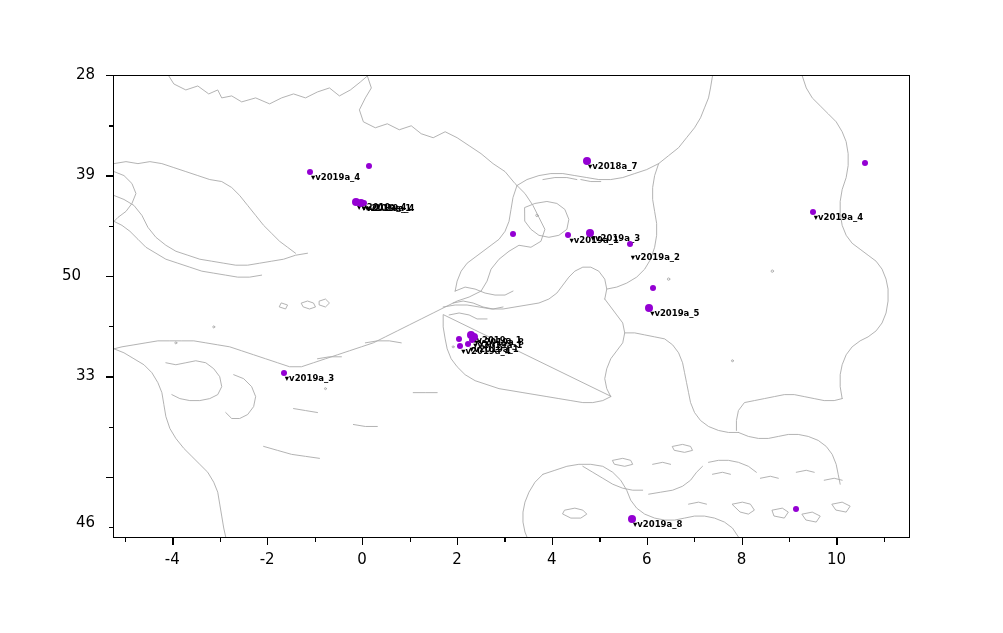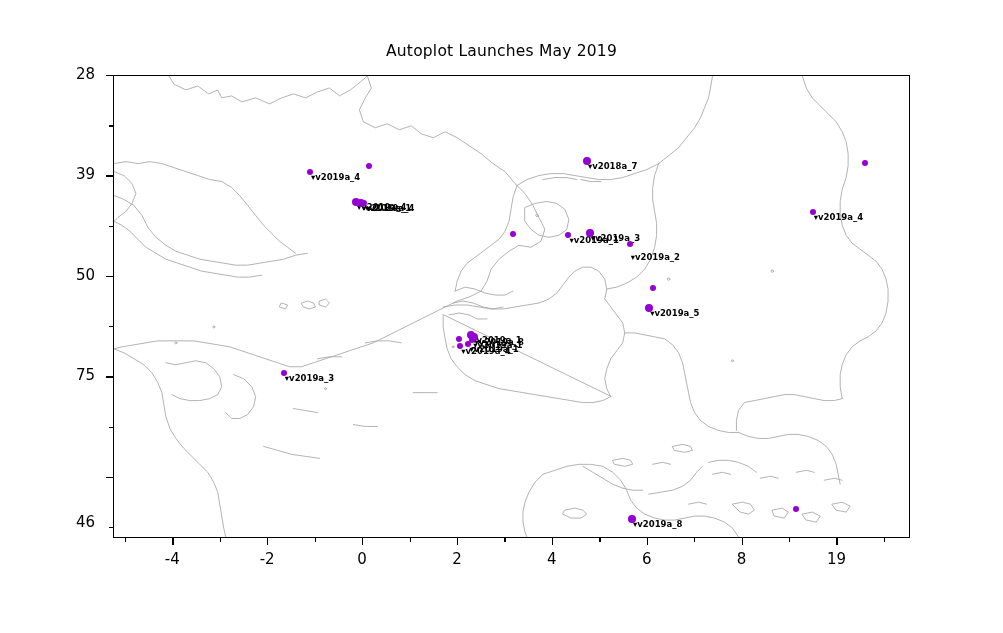--- a/index.html
+++ b/index.html
@@ -99,21 +99,20 @@
     text-align: right;
     width: 60px;
     margin-top: -10px;
   }
 </style>
 </head>
 <body>
 
 <div id="root">
 
-  <div id="chart-title">Autoplot Launches May 2019</div>
 
   <div id="plot-area">
 
     <svg id="map-layer" viewBox="0 0 797 463" preserveAspectRatio="none">
       <g fill="none" stroke="#aaaaaa" stroke-width="0.9" stroke-linejoin="round" stroke-linecap="round">
 
         <path d="M55,0 L60,8 L72,14 L84,10 L95,18 L104,14 L108,22 L118,20 L128,26
                  L142,22 L156,28 L168,22 L180,18 L192,22 L204,16 L216,12 L226,20
                  L237,14 L247,6 L254,0"></path>
         <path d="M254,0 L258,12 L252,22 L246,34 L250,46 L262,52 L274,48 L286,54
@@ -288,36 +287,36 @@
       <div class="xtick-label" style="left: 362.062px; top: 550px;">0</div>
       <div class="tick xtick-major" style="left: 456.943px; top: 538px;"></div>
       <div class="xtick-label" style="left: 456.943px; top: 550px;">2</div>
       <div class="tick xtick-major" style="left: 551.824px; top: 538px;"></div>
       <div class="xtick-label" style="left: 551.824px; top: 550px;">4</div>
       <div class="tick xtick-major" style="left: 646.705px; top: 538px;"></div>
       <div class="xtick-label" style="left: 646.705px; top: 550px;">6</div>
       <div class="tick xtick-major" style="left: 741.586px; top: 538px;"></div>
       <div class="xtick-label" style="left: 741.586px; top: 550px;">8</div>
       <div class="tick xtick-major" style="left: 836.467px; top: 538px;"></div>
-      <div class="xtick-label" style="left: 836.467px; top: 550px;">19</div>
+      <div class="xtick-label" style="left: 836.467px; top: 550px;">10</div>
       <div class="tick xtick-minor" style="left: 124.86px; top: 538px;"></div>
       <div class="tick xtick-minor" style="left: 219.741px; top: 538px;"></div>
       <div class="tick xtick-minor" style="left: 314.622px; top: 538px;"></div>
       <div class="tick xtick-minor" style="left: 409.503px; top: 538px;"></div>
       <div class="tick xtick-minor" style="left: 504.384px; top: 538px;"></div>
       <div class="tick xtick-minor" style="left: 599.265px; top: 538px;"></div>
       <div class="tick xtick-minor" style="left: 694.146px; top: 538px;"></div>
       <div class="tick xtick-minor" style="left: 789.027px; top: 538px;"></div>
       <div class="tick xtick-minor" style="left: 883.908px; top: 538px;"></div>
       <div class="tick ytick-major" style="left: 106px; top: 476.735px;"></div>
       <div class="ytick-label" style="left: 35px; top: 476.735px; margin-top: 36px;">46</div>
       <div class="tick ytick-major" style="left: 106px; top: 376.302px;"></div>
-      <div class="ytick-label" style="left: 35px; top: 376.302px;">75</div>
+      <div class="ytick-label" style="left: 35px; top: 376.302px;">33</div>
       <div class="tick ytick-major" style="left: 106px; top: 275.868px;"></div>
-      <div class="ytick-label" style="left: 35px; top: 275.868px;">50</div>
+      <div class="ytick-label" style="left: 21px; top: 275.868px;">50</div>
       <div class="tick ytick-major" style="left: 106px; top: 175.434px;"></div>
       <div class="ytick-label" style="left: 35px; top: 175.434px;">39</div>
       <div class="tick ytick-major" style="left: 106px; top: 75px;"></div>
       <div class="ytick-label" style="left: 35px; top: 75px;">28</div>
       <div class="tick ytick-minor" style="left: 109px; top: 526.952px;"></div>
       <div class="tick ytick-minor" style="left: 109px; top: 426.518px;"></div>
       <div class="tick ytick-minor" style="left: 109px; top: 326.085px;"></div>
       <div class="tick ytick-minor" style="left: 109px; top: 225.651px;"></div>
       <div class="tick ytick-minor" style="left: 109px; top: 125.217px;"></div>
     </div>

